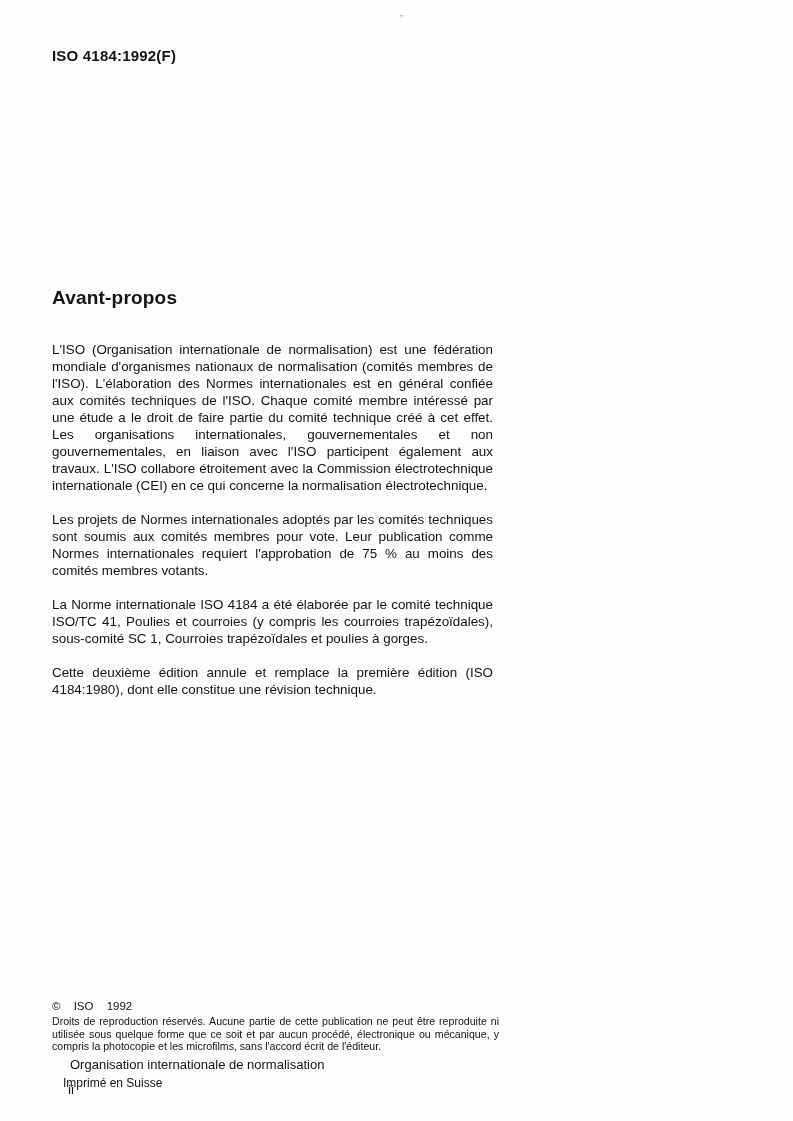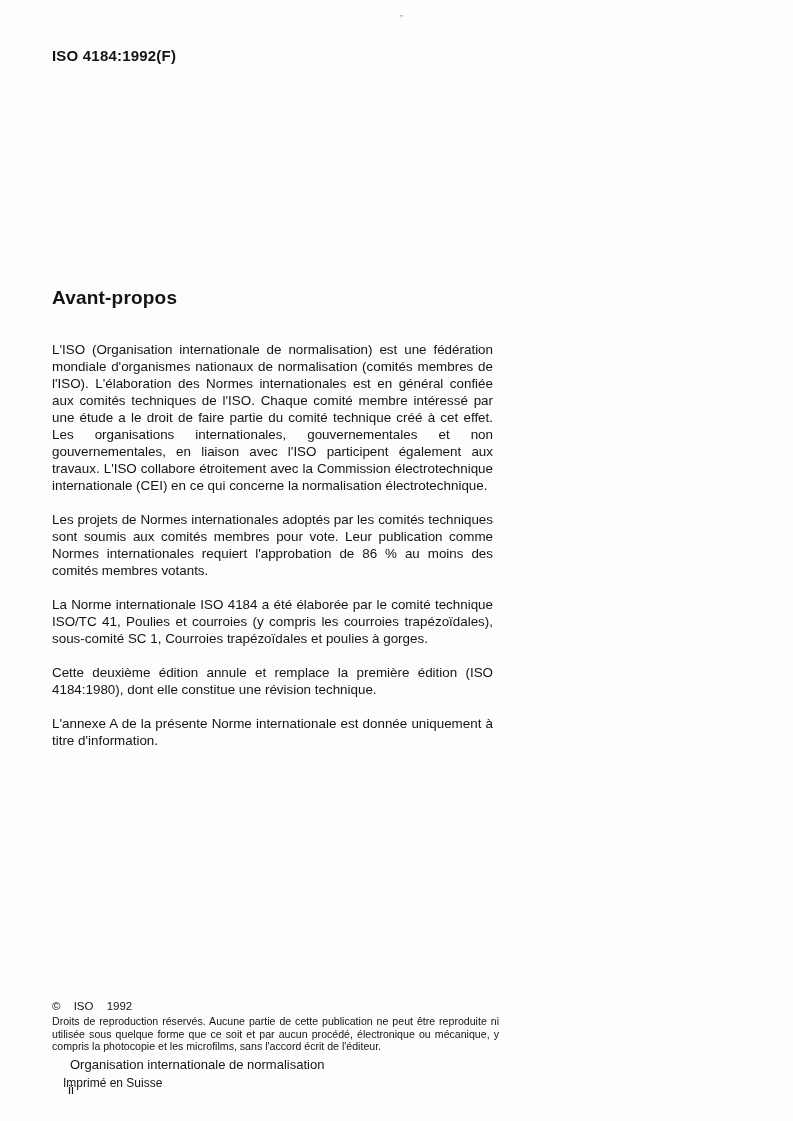--- a/index.html
+++ b/index.html
@@ -94,27 +94,26 @@
 
   <div class="scan-artifact">„</div>
 
   <div class="doc-header">ISO 4184:1992(F)</div>
 
   <div class="content">
     <h1 class="foreword-title">Avant-propos</h1>
 
     <p>L'ISO (Organisation internationale de normalisation) est une fédération mondiale d'organismes nationaux de normalisation (comités membres de l'ISO). L'élaboration des Normes internationales est en général confiée aux comités techniques de l'ISO. Chaque comité membre intéressé par une étude a le droit de faire partie du comité technique créé à cet effet. Les organisations internationales, gouvernementales et non gouvernementales, en liaison avec l'ISO participent également aux travaux. L'ISO collabore étroitement avec la Commission électrotechnique internationale (CEI) en ce qui concerne la normalisation électrotechnique.</p>
 
-    <p>Les projets de Normes internationales adoptés par les comités techniques sont soumis aux comités membres pour vote. Leur publication comme Normes internationales requiert l'approbation de 86 % au moins des comités membres votants.</p>
+    <p>Les projets de Normes internationales adoptés par les comités techniques sont soumis aux comités membres pour vote. Leur publication comme Normes internationales requiert l'approbation de 75 % au moins des comités membres votants.</p>
 
     <p><span>La Norme internationale ISO 4184 a été élaborée par le comité technique ISO/TC 41, </span><span class="it">Poulies et courroies (y compris les courroies trapézoïdales),</span><span> sous-comité SC 1, </span><span class="it">Courroies trapézoïdales et poulies à gorges</span><span>.</span></p>
 
     <p>Cette deuxième édition annule et remplace la première édition (ISO 4184:1980), dont elle constitue une révision technique.</p>
 
-    <p>L'annexe A de la présente Norme internationale est donnée uniquement à titre d'information.</p>
   </div>
 
   <div class="page-footer">
     <div class="copyright-line">© ISO 1992</div>
     <p class="rights-text">Droits de reproduction réservés. Aucune partie de cette publication ne peut être reproduite ni utilisée sous quelque forme que ce soit et par aucun procédé, électronique ou mécanique, y compris la photocopie et les microfilms, sans l'accord écrit de l'éditeur.</p>
     <div class="publisher-block">
       <div>Organisation internationale de normalisation</div>
     </div>
     <div class="printed-line">Imprimé en Suisse</div>
   </div>

